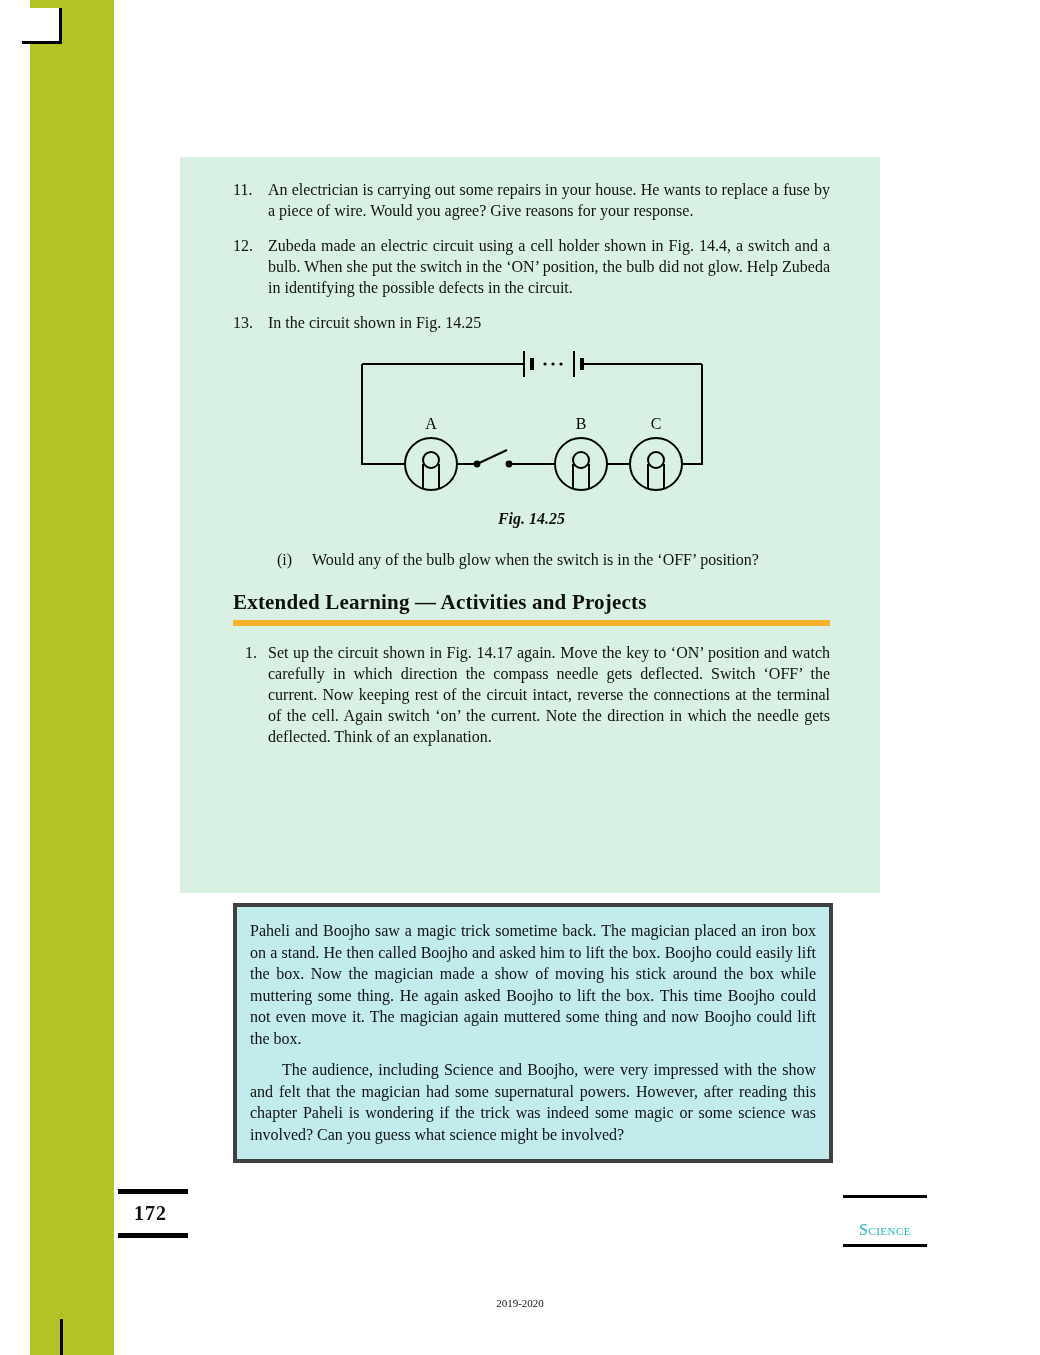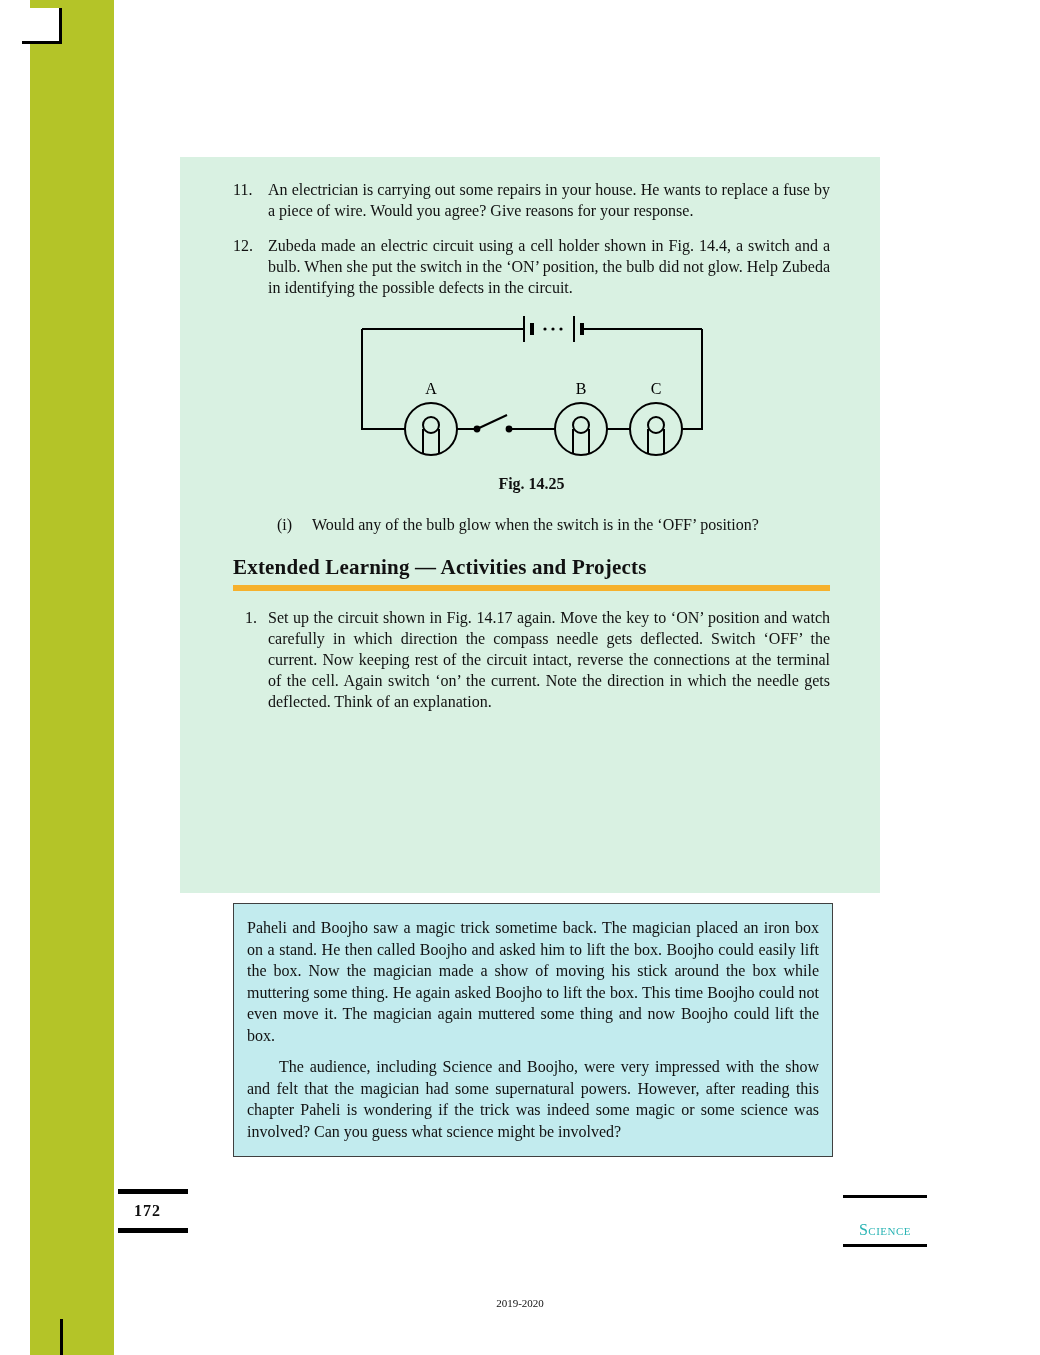--- a/index.html
+++ b/index.html
@@ -44,20 +44,21 @@
     font-size: 16px;
     line-height: 21px;
   }
   .q-row { display: flex; margin-bottom: 14px; }
   .q-num { width: 35px; flex: none; }
   .q-text { flex: 1; text-align: justify; }
   .figure-wrap { text-align: center; margin: 16px 0 4px 0; }
   .fig-caption {
     text-align: center;
     font-weight: bold;
+    font-style: italic;
     font-size: 16px;
     margin: 4px 0 20px 0;
   }
   .sub-row { display: flex; margin: 0 0 14px 44px; }
   .sub-num { width: 35px; flex: none; }
   .sub-text { flex: 1; text-align: justify; }
   .ext-heading {
     margin-top: 22px;
     font-size: 21px;
     font-weight: bold;
@@ -70,37 +71,37 @@
     width: 100%;
   }
   .ext-row { display: flex; margin-top: 16px; }
   .ext-num { width: 23px; margin-left: 12px; flex: none; }
   .ext-text { flex: 1; text-align: justify; }
   .cyan-panel {
     position: absolute;
     left: 233px; top: 903px;
     width: 600px;
     background: #c2ebee;
-    border: 1px solid #404040;
+    border: 4px solid #404040;
     padding: 13px 13px 14px 13px;
     font-size: 16px;
     line-height: 21.5px;
     text-align: justify;
   }
   .cyan-panel .para2 { margin-top: 10px; text-indent: 32px; }
 
   .pagenum-block {
     position: absolute;
     left: 118px; top: 1189px;
     width: 70px;
     z-index: 3;
   }
   .bar-thick { height: 5px; background: #000; }
   .pagenum {
-    font-size: 16px;
+    font-size: 20px;
     font-weight: bold;
     padding: 8px 0 8px 16px;
     letter-spacing: 1px;
   }
   .science-block {
     position: absolute;
     left: 843px; top: 1195px;
     width: 84px;
     text-align: center;
   }
@@ -138,20 +139,24 @@
     <div class="q-row">
       <div class="q-num">11.</div>
       <div class="q-text">An electrician is carrying out some repairs in your house.  He wants to replace a fuse by a piece of wire.  Would you agree? Give reasons for your response.</div>
     </div>
 
     <div class="q-row">
       <div class="q-num">12.</div>
       <div class="q-text">Zubeda made an electric circuit using a cell holder shown in Fig. 14.4, a switch and a bulb. When she put the switch in the ‘ON’ position, the bulb did not glow. Help Zubeda in identifying the possible defects in the circuit.</div>
     </div>
 
+    <div class="q-row" style="margin-bottom: 4px;">
+      <div class="q-num">13.</div>
+      <div class="q-text">In the circuit shown in Fig. 14.25</div>
+    </div>
 
     <div class="figure-wrap">
       <svg width="352" height="150" viewBox="0 0 352 150">
 
         <path class="wire" d="M 6 15 H 168"></path>
         <path class="wire" d="M 226 15 H 346"></path>
         <path class="wire" d="M 6 15 V 115 H 49"></path>
         <path class="wire" d="M 346 15 V 115 H 326"></path>
 
         <g>

